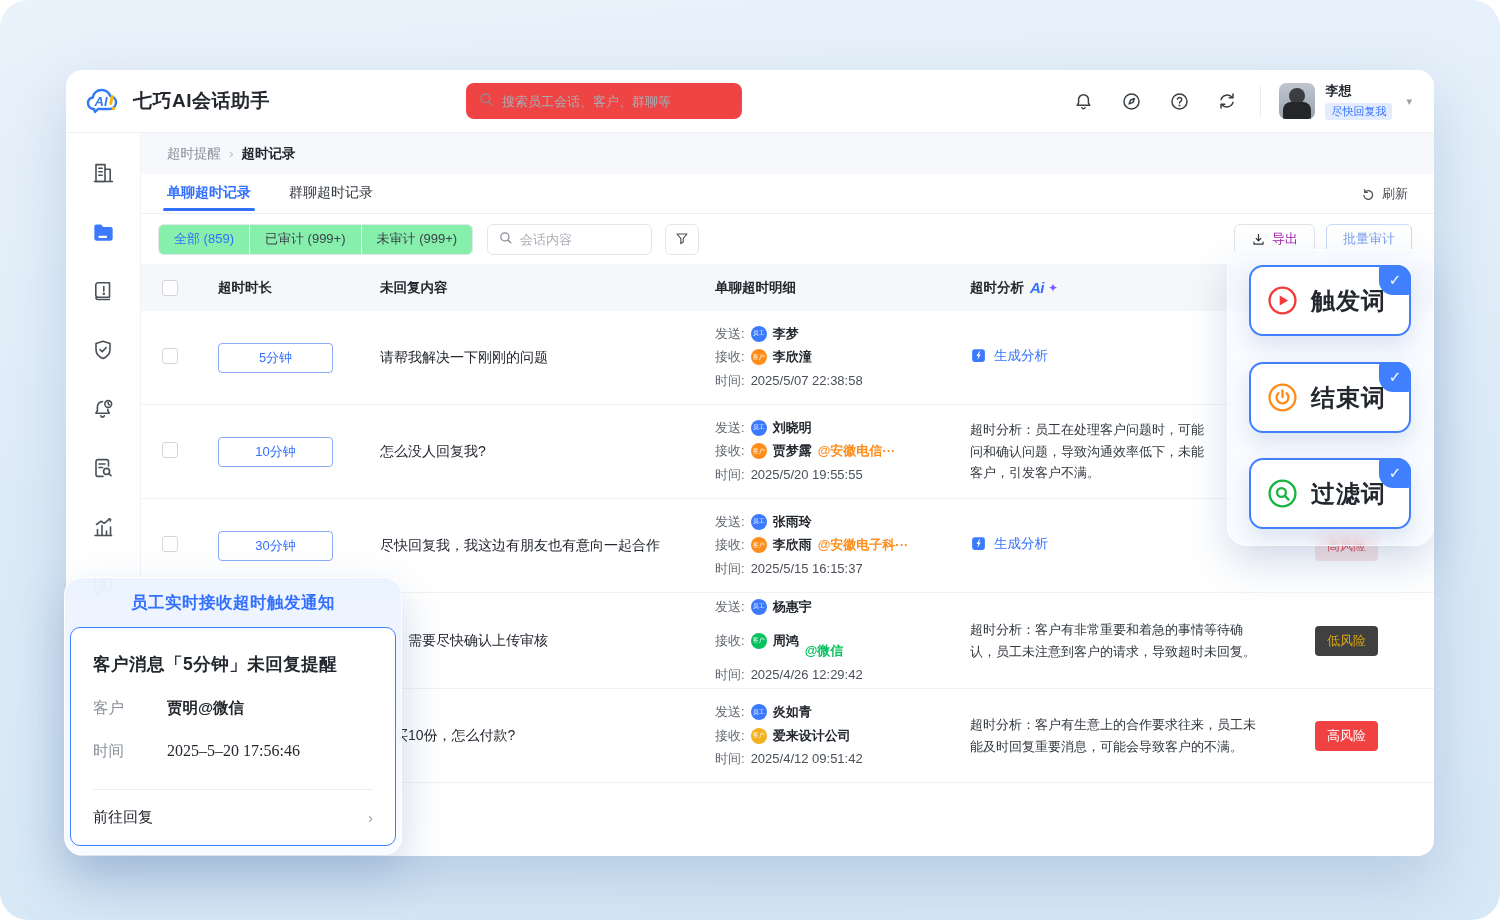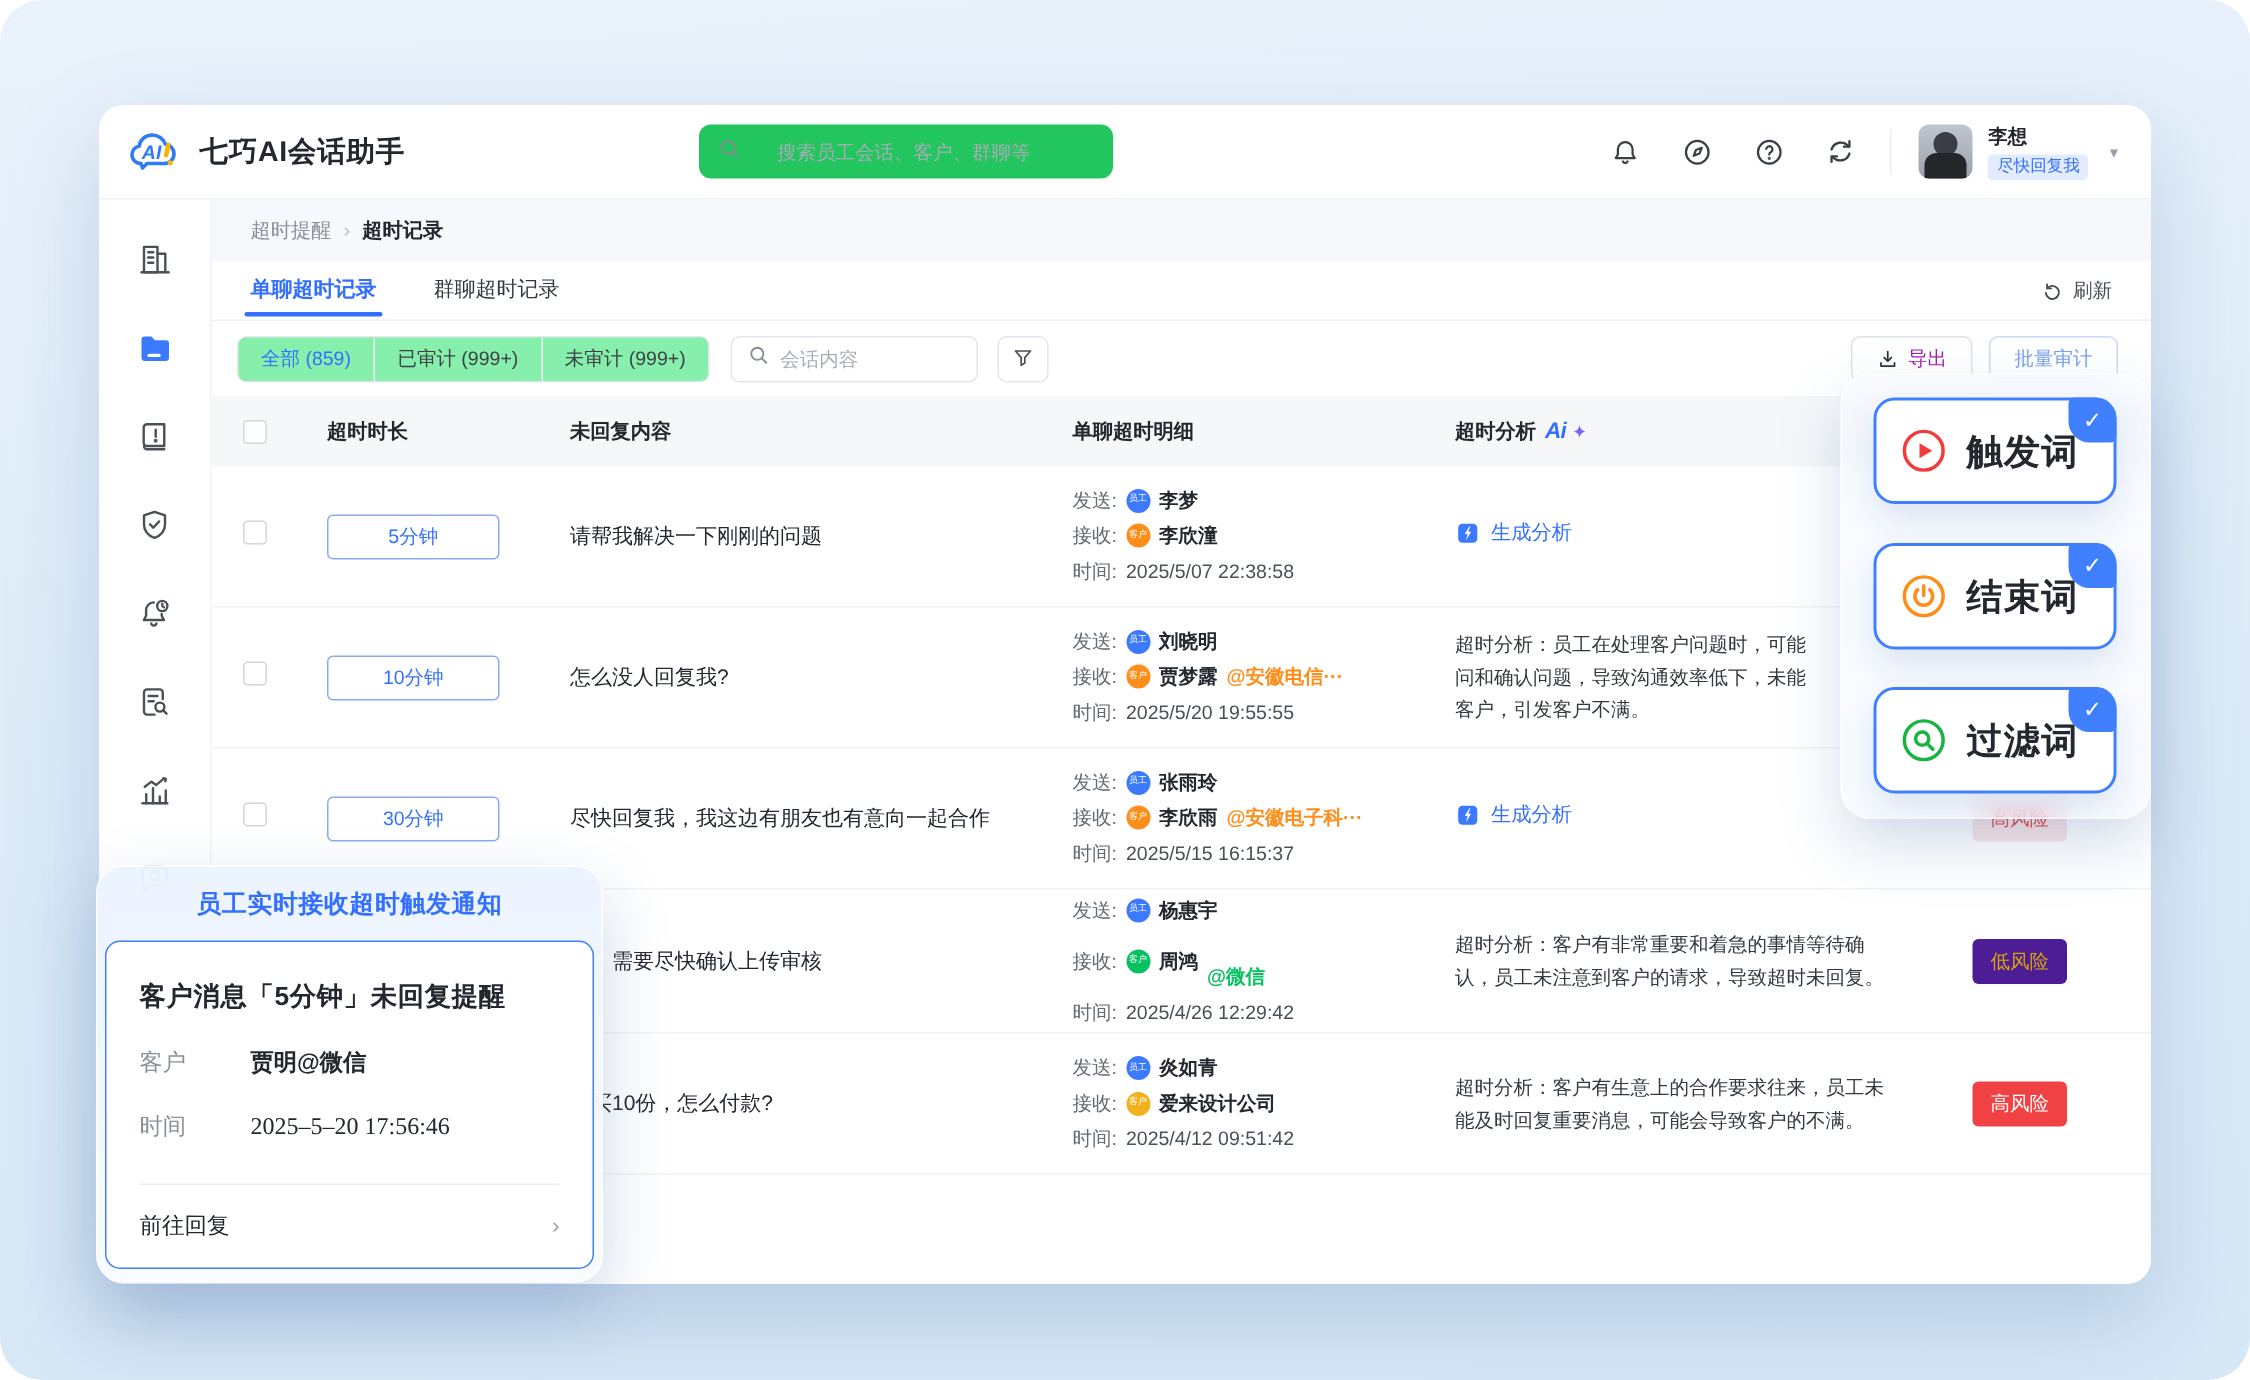--- a/index.html
+++ b/index.html
@@ -7,21 +7,21 @@
   .page { position:relative; width:1500px; height:920px; background:linear-gradient(175deg,#eaf2fb 0%,#dcebf7 55%,#d6e7f5 100%); border-radius:28px; overflow:hidden; }
 
   
   .window { position:absolute; left:66px; top:70px; width:1368px; height:786px; background:#fff; border-radius:16px; box-shadow:0 24px 60px rgba(96,128,180,.28); display:flex; flex-direction:column; overflow:hidden; }
 
   
   .topbar { height:63px; flex:0 0 63px; display:flex; align-items:center; border-bottom:1px solid #eef1f5; padding:0 22px 0 20px; }
   .logo-wrap { display:flex; align-items:center; gap:9px; }
   .logo-badge { position:relative; width:38px; height:32px; }
   .app-title { font-size:19px; font-weight:bold; color:#23272e; letter-spacing:.5px; }
-  .top-search { margin-left:196px; width:276px; height:36px; background:#22c55e; border-radius:8px; display:flex; align-items:center; padding:0 12px; gap:24px; }
+  .top-search { margin-left:196px; width:276px; height:36px; background:#ef4444; border-radius:8px; display:flex; align-items:center; padding:0 12px; gap:8px; }
   .top-search input { border:none; outline:none; background:transparent; font-size:13px; color:#23272e; width:100%; font-family:inherit; }
   .top-search input::placeholder { color:#a8adb5; }
   .top-icons { margin-left:auto; display:flex; align-items:center; gap:26px; }
   .tool-icon { width:22px; height:22px; display:inline-flex; align-items:center; justify-content:center; cursor:pointer; }
   .top-divider { width:1px; height:30px; background:#e8ebef; margin:0 18px 0 22px; }
   .user-block { display:flex; align-items:center; gap:10px; }
   .avatar { width:36px; height:36px; border-radius:7px; background:linear-gradient(180deg,#bfc6cf 0%,#9aa2ad 100%); position:relative; overflow:hidden; }
   .avatar::before { content:""; position:absolute; left:10px; top:5px; width:16px; height:16px; border-radius:50%; background:#3a3d42; }
   .avatar::after { content:""; position:absolute; left:4px; top:19px; width:28px; height:18px; border-radius:8px 8px 0 0; background:#24262a; }
   .user-meta { display:flex; flex-direction:column; gap:3px; }
@@ -77,21 +77,21 @@
   .tag-blue { background:#3b79ff; } .tag-orange { background:#ff8d1a; } .tag-green { background:#07c160; } .tag-yellow { background:#f0b11c; }
   .d-name { color:#23272e; font-weight:bold; }
   .d-extra { font-weight:bold;text-align:right; }
   .extra-orange { color:#ff8d1a; } .extra-green { color:#07c160;margin-top:21px; }
   .d-time { color:#4a5058; }
   .gen-link { display:inline-flex; align-items:center; gap:7px; color:#3370ff; font-size:13.5px; cursor:pointer; }
   .an-text { font-size:13px; color:#33383f; line-height:1.65; white-space:pre-line; padding-right:6px; }
   .risk { display:inline-block; font-size:13px; border-radius:4px; padding:6px 12px; white-space:nowrap; }
   .risk-solid-red { background:#f04242; color:#fff; }
   .risk-light-red { background:#fbe4e4; color:#e24444; }
-  .risk-light-yellow { background:#4c1d95; color:#d9a40e; }
+  .risk-light-yellow { background:#404040; color:#d9a40e; }
 
   
   .float-panel { position:absolute; left:1227px; top:249px; width:207px; height:297px; background:rgba(244,248,255,.55); border:1.5px solid rgba(255,255,255,.9); border-radius:20px; box-shadow:0 18px 40px rgba(96,128,180,.25); backdrop-filter:blur(5px); }
   .chip { position:absolute; left:21px; width:162px; height:71px; background:#fff; border:2px solid #4080ff; border-radius:14px; display:flex; align-items:center; gap:13px; padding-left:16px; box-shadow:0 10px 22px rgba(84,120,190,.18); cursor:pointer; }
   .chip-label { font-size:24px; font-weight:bold; color:#23272e; letter-spacing:1px; }
   .chip-check { position:absolute; top:-2px; right:-2px; width:32px; height:30px; background:#4080ff; border-radius:4px 14px 4px 14px; display:flex; align-items:center; justify-content:center; color:#fff; font-size:15px; font-weight:bold; }
 
   
   .notify { position:absolute; left:64px; top:577px; width:338px; height:278px; background:linear-gradient(180deg,rgba(235,243,255,.97),rgba(248,251,255,.97)); border:1.5px solid rgba(255,255,255,.95); border-radius:18px; box-shadow:0 18px 44px rgba(96,128,180,.3); }
   .notify-header { height:49px; display:flex; align-items:center; justify-content:center; color:#3370ff; font-size:16.5px; font-weight:bold; letter-spacing:.5px; }

